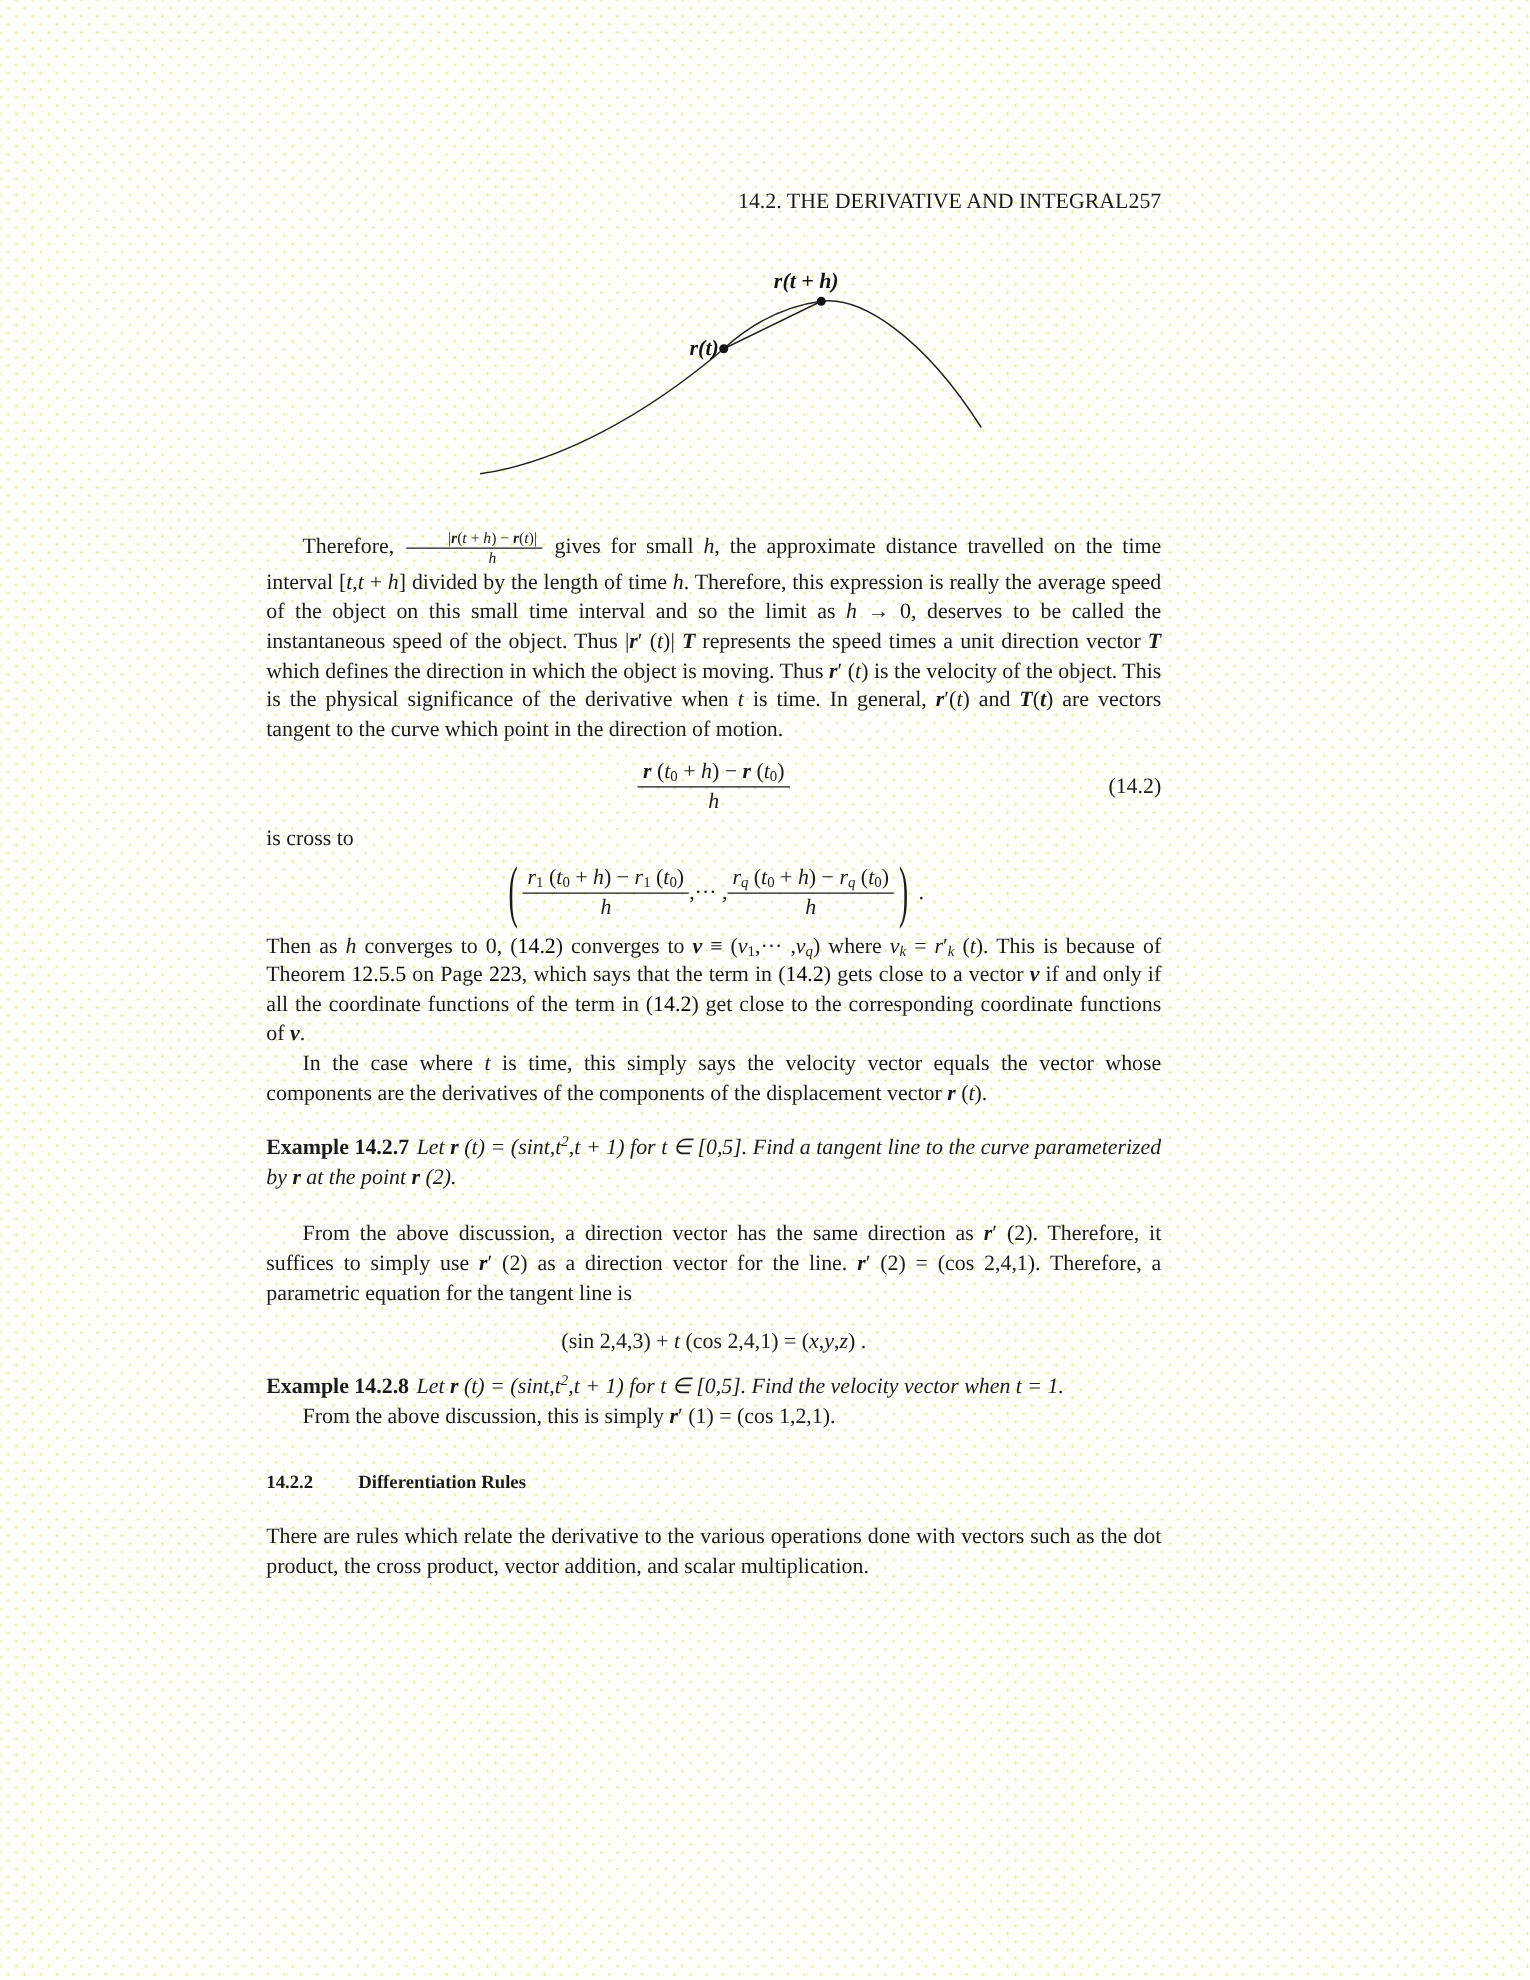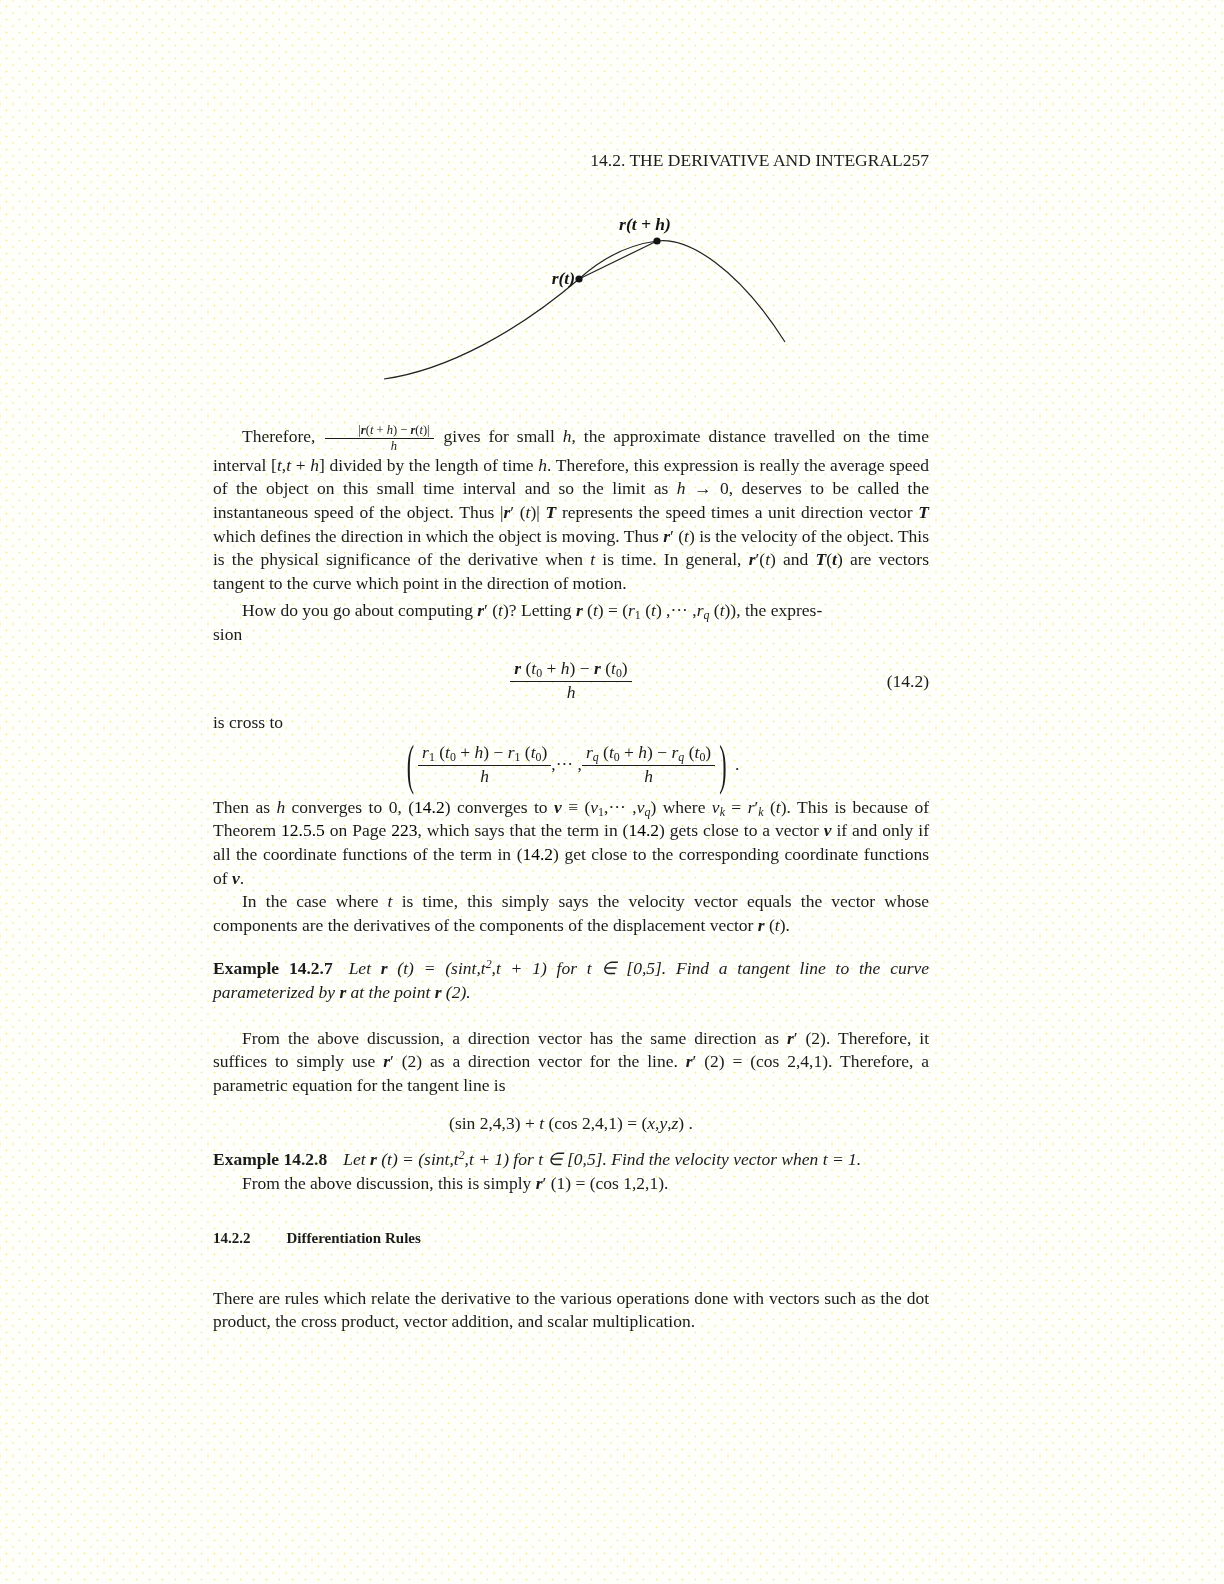--- a/index.html
+++ b/index.html
@@ -31,21 +31,21 @@
   .fr .fn { display:block; border-bottom:1.2px solid #1b1b1b; padding:0 4px 1px;text-align:center; }
   .fr .fd { display:block; }
   .fr.sm { font-size:12.5px; line-height:1.15; margin:0 2px; }
   .eq { position:relative; font-size:17.5px; text-align:center; }
   .eq-main { margin-top:8px; min-height:52px; display:flex; align-items:center; justify-content:center; }
   .eq-main .tag { position:absolute; right:0; top:50%; transform:translateY(-50%); }
   .eq-tuple { margin:8px 0 2px; }
   .eq-tan { margin:16px 0 4px; }
   .bp { display:inline-block; transform:scaleY(2.5); font-size:22px; vertical-align:middle; margin:0 4px; line-height:0; }
   .mid { vertical-align:middle; }
-  .exbody { font-style:italic; margin-left:16px; }
+  .exbody { font-style:italic; margin-left:6px; }
   h2.sec { font-size:15px; font-weight:bold; margin-top:34px; display:flex; gap:36px; }
   svg text.figlabel { font-family:"Liberation Serif", serif; font-weight:bold; font-style:italic; font-size:17.5px; fill:#141414; }
 </style>
 </head>
 <body>
 
 <div class="text-col">
 
   <div class="hdr">
     <span>14.2.  THE DERIVATIVE AND INTEGRAL</span>
@@ -58,21 +58,20 @@
     <path d="M 284 33 C 315 29, 365 60, 412 134" fill="none" stroke="#222" stroke-width="1.2"></path>
     <line x1="206" y1="71" x2="284" y2="33" stroke="#222" stroke-width="1.2"></line>
     <circle cx="206" cy="71" r="3.6" fill="#141414"></circle>
     <circle cx="284" cy="33" r="3.6" fill="#141414"></circle>
     <text class="figlabel" x="202" y="76" text-anchor="end">r(t)</text>
     <text class="figlabel" x="272" y="22" text-anchor="middle">r(t + h)</text>
   </svg>
 
   <p class="body ind" style="margin-top:33px">Therefore, <span class="fr sm"><span class="fn">|<bi>r</bi>(<i>t</i> + <i>h</i>) − <bi>r</bi>(<i>t</i>)|</span><span class="fd"><i>h</i></span></span> gives for small <i>h</i>, the approximate distance travelled on the time interval [<i>t</i>,<i>t</i> + <i>h</i>] divided by the length of time <i>h</i>.  Therefore, this expression is really the average speed of the object on this small time interval and so the limit as <i>h</i> → 0, deserves to be called the instantaneous speed of the object.  Thus |<bi>r</bi>′ (<i>t</i>)| <bi>T</bi> represents the speed times a unit direction vector <bi>T</bi> which defines the direction in which the object is moving.  Thus <bi>r</bi>′ (<i>t</i>) is the velocity of the object.  This is the physical significance of the derivative when <i>t</i> is time.  In general, <bi>r</bi>′(<i>t</i>) and <bi>T</bi>(<bi>t</bi>) are vectors tangent to the curve which point in the direction of motion.</p>
 
-  <p class="body ind" style="margin-top:4px">How do you go about computing <bi>r</bi>′ (<i>t</i>)? Letting <bi>r</bi> (<i>t</i>) = (<i>r</i><sub>1</sub> (<i>t</i>) ,··· ,<i>r<sub>q</sub></i> (<i>t</i>)), the expres-<br>sion</p>
 
   <div class="eq eq-main">
     <span><span class="fr"><span class="fn"><bi>r</bi> (<i>t</i><sub>0</sub> + <i>h</i>) − <bi>r</bi> (<i>t</i><sub>0</sub>)</span><span class="fd"><i>h</i></span></span></span>
     <span class="tag">(14.2)</span>
   </div>
 
   <p class="body" style="margin-top:4px">is cross to</p>
 
   <div class="eq eq-tuple"><span class="bp">(</span><span class="fr"><span class="fn"><i>r</i><sub>1</sub> (<i>t</i><sub>0</sub> + <i>h</i>) − <i>r</i><sub>1</sub> (<i>t</i><sub>0</sub>)</span><span class="fd"><i>h</i></span></span><span class="mid">,··· ,</span><span class="fr"><span class="fn"><i>r<sub>q</sub></i> (<i>t</i><sub>0</sub> + <i>h</i>) − <i>r<sub>q</sub></i> (<i>t</i><sub>0</sub>)</span><span class="fd"><i>h</i></span></span><span class="bp">)</span><span class="mid"> .</span></div>
 
@@ -92,15 +91,15 @@
     <b>Example 14.2.8</b><span class="exbody">Let <bi>r</bi> (<i>t</i>) = (sin<i>t</i>,<i>t</i><sup>2</sup>,<i>t</i> + 1) for t ∈ [0,5].  Find the velocity vector when t = 1.</span>
   </p>
 
   <p class="body ind" style="">From the above discussion, this is simply <bi>r</bi>′ (1) = (cos 1,2,1).</p>
 
   <h2 class="sec">
     <span>14.2.2</span>
     <span>Differentiation Rules</span>
   </h2>
 
-  <p class="body" style="margin-top:40px">There are rules which relate the derivative to the various operations done with vectors such as the dot product, the cross product, vector addition, and scalar multiplication.</p>
+  <p class="body" style="margin-top:22px">There are rules which relate the derivative to the various operations done with vectors such as the dot product, the cross product, vector addition, and scalar multiplication.</p>
 
 </div>
 
 </body></html>

